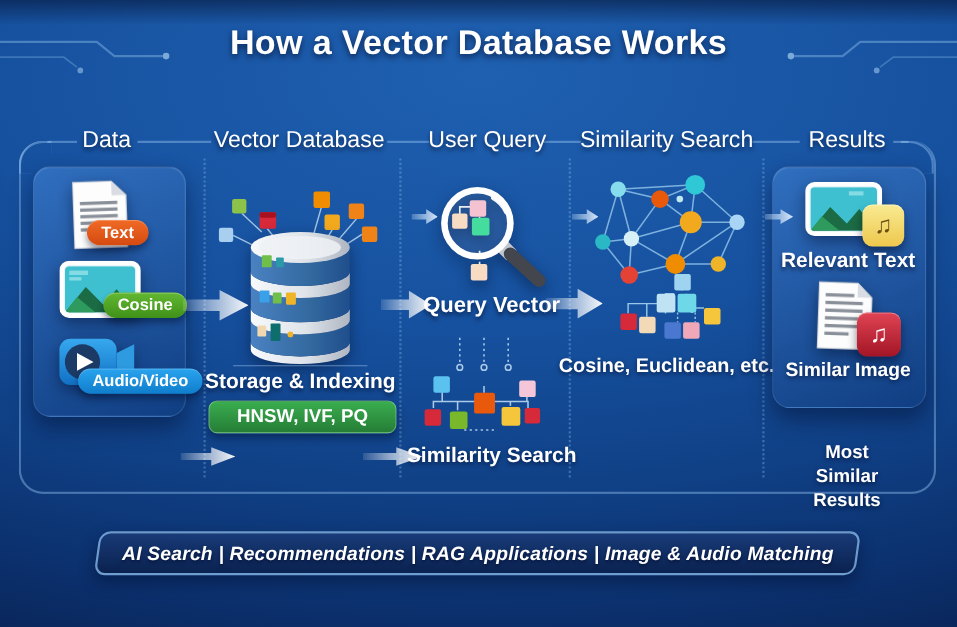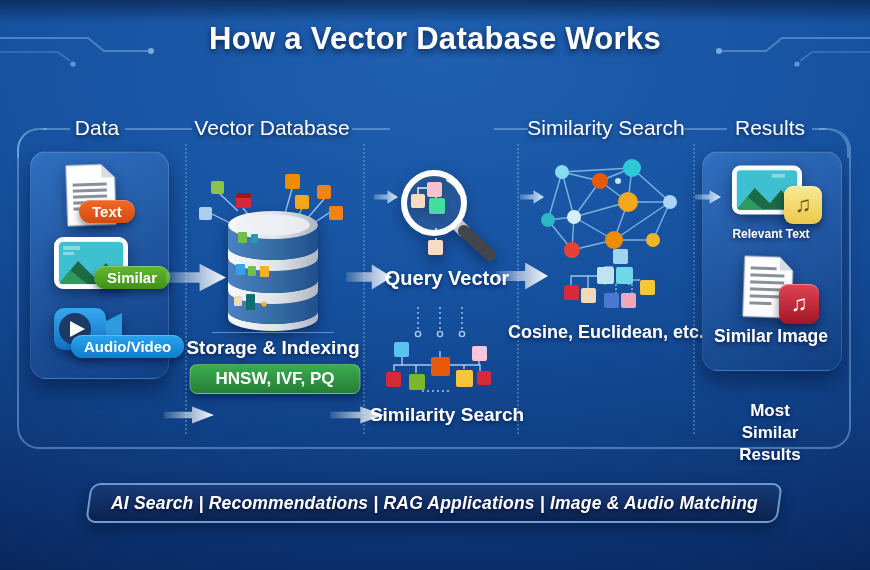--- a/index.html
+++ b/index.html
@@ -115,20 +115,21 @@
   <div class="topseg" style="left:684px;width:43px;"></div>
   <div class="topseg" style="left:812px;width:14px;"></div>
 
   <div class="vsep" style="left:185px;"></div>
   <div class="vsep" style="left:363px;"></div>
   <div class="vsep" style="left:517px;"></div>
   <div class="vsep" style="left:693px;"></div>
 
   <div class="col-header" style="left:97px;top:116px;">Data</div>
   <div class="col-header" style="left:272px;top:116px;">Vector Database</div>
+  <div class="col-header" style="left:443px;top:116px;">User Query</div>
   <div class="col-header" style="left:606px;top:116px;">Similarity Search</div>
   <div class="col-header" style="left:770px;top:116px;">Results</div>
 
   <div class="panel" style="left:30px;top:151px;width:137px;height:226px;"></div>
 
   <svg class="abs icon-shadow" style="left:62px;top:163px;transform:rotate(-2deg);" width="58" height="64" viewBox="0 0 58 64">
     <path d="M5 2 H40 L53 15 V62 H5 Z" fill="#fdfdfd" stroke="#cfd4da" stroke-width="1"></path>
     <path d="M40 2 L53 15 H40 Z" fill="#d9dde3"></path>
     <rect x="11" y="20" width="34" height="3" fill="#8a9099"></rect>
     <rect x="11" y="26" width="34" height="3" fill="#8a9099"></rect>
@@ -146,21 +147,21 @@
       </defs>
     <rect x="2" y="2" width="70" height="48" rx="7" fill="#e8f6f8" stroke="#fff" stroke-width="4"></rect>
     <g clip-path="url(#imgclipA)">
       <rect x="5" y="5" width="64" height="42" fill="#3fc0d0"></rect>
       <rect x="9" y="9" width="17" height="4" fill="#85dbe4"></rect>
       <rect x="9" y="15" width="11" height="3" fill="#85dbe4"></rect>
       <path d="M5 47 L24 24 L40 40 L52 26 L69 47 Z" fill="#1b6b44"></path>
       <path d="M5 47 L16 33 L33 47 Z" fill="#2e9a5e"></path>
     </g>
   </svg>
-  <div class="pill pill-green" style="left:94px;top:266px;">Similar</div>
+  <div class="pill pill-green" style="left:94px;top:266px;">Cosine</div>
 
   <svg class="abs icon-shadow" style="left:52px;top:302px;" width="74" height="54" viewBox="0 0 74 54">
     <defs>
       <linearGradient id="vgrad" x1="0" y1="0" x2="0" y2="1">
         <stop offset="0" stop-color="#37a8ef"></stop>
           <stop offset="1" stop-color="#1170c4"></stop>
       </linearGradient>
     </defs>
     <path d="M54 19 L70 11 V43 L54 35 Z" fill="#2e9ae0"></path>
     <rect x="2" y="6" width="52" height="42" rx="10" fill="url(#vgrad)"></rect>
@@ -351,21 +352,21 @@
     <g clip-path="url(#imgclipB)">
       <rect x="5" y="5" width="64" height="42" fill="#3fc0d0"></rect>
       <rect x="42" y="9" width="14" height="4" fill="#85dbe4"></rect>
       <path d="M5 47 L24 24 L40 40 L52 26 L69 47 Z" fill="#1b6b44"></path>
       <path d="M5 47 L16 33 L33 47 Z" fill="#2e9a5e"></path>
     </g>
   </svg>
   <div class="music-badge music-yellow" style="left:784px;top:186px;width:38px;height:38px;">
     <span>♫</span>
   </div>
-  <div class="flow-label" style="left:771px;top:227px;font-size:12px;">Relevant Text</div>
+  <div class="flow-label" style="left:771px;top:227px;font-size:19px;">Relevant Text</div>
 
   <svg class="abs icon-shadow" style="left:739px;top:255px;transform:rotate(2deg);" width="58" height="64" viewBox="0 0 58 64">
     <path d="M5 2 H40 L53 15 V62 H5 Z" fill="#fdfdfd" stroke="#cfd4da" stroke-width="1"></path>
     <path d="M40 2 L53 15 H40 Z" fill="#d9dde3"></path>
     <rect x="11" y="12" width="26" height="3" fill="#8a9099"></rect>
     <rect x="11" y="19" width="34" height="3" fill="#8a9099"></rect>
     <rect x="11" y="26" width="34" height="3" fill="#8a9099"></rect>
     <rect x="11" y="33" width="34" height="3" fill="#8a9099"></rect>
     <rect x="11" y="40" width="34" height="3" fill="#8a9099"></rect>
     <rect x="11" y="47" width="22" height="3" fill="#8a9099"></rect>

